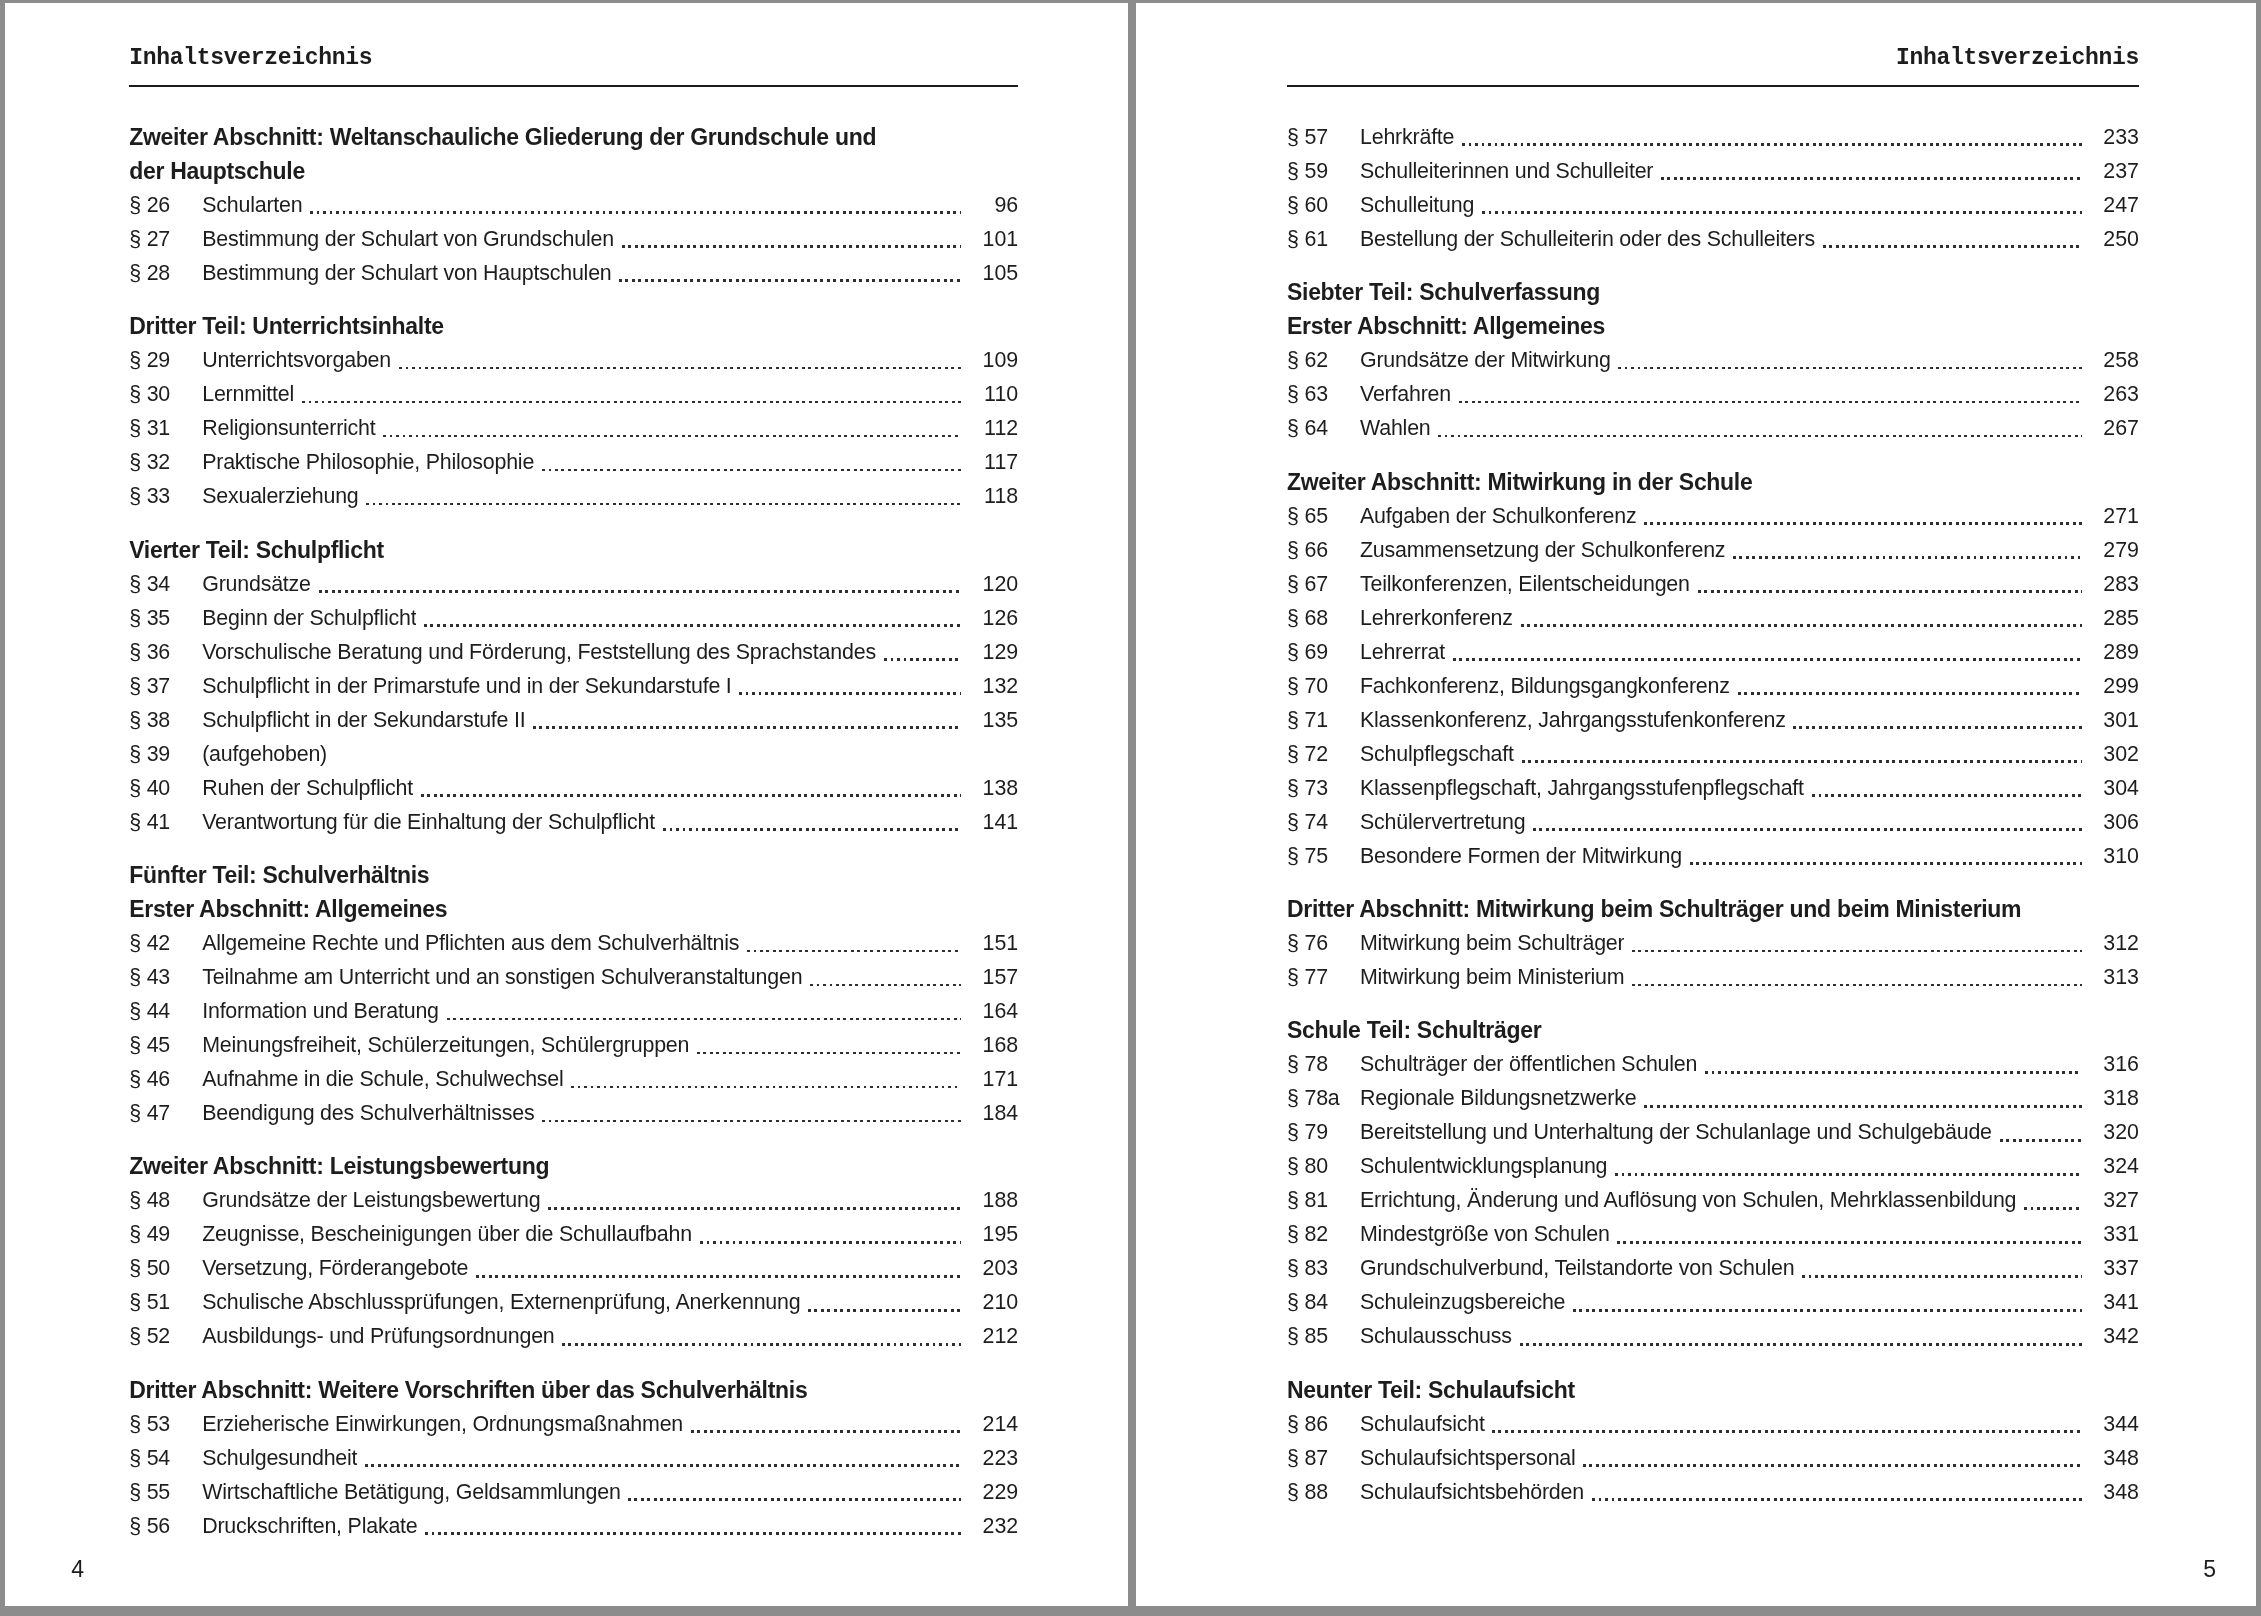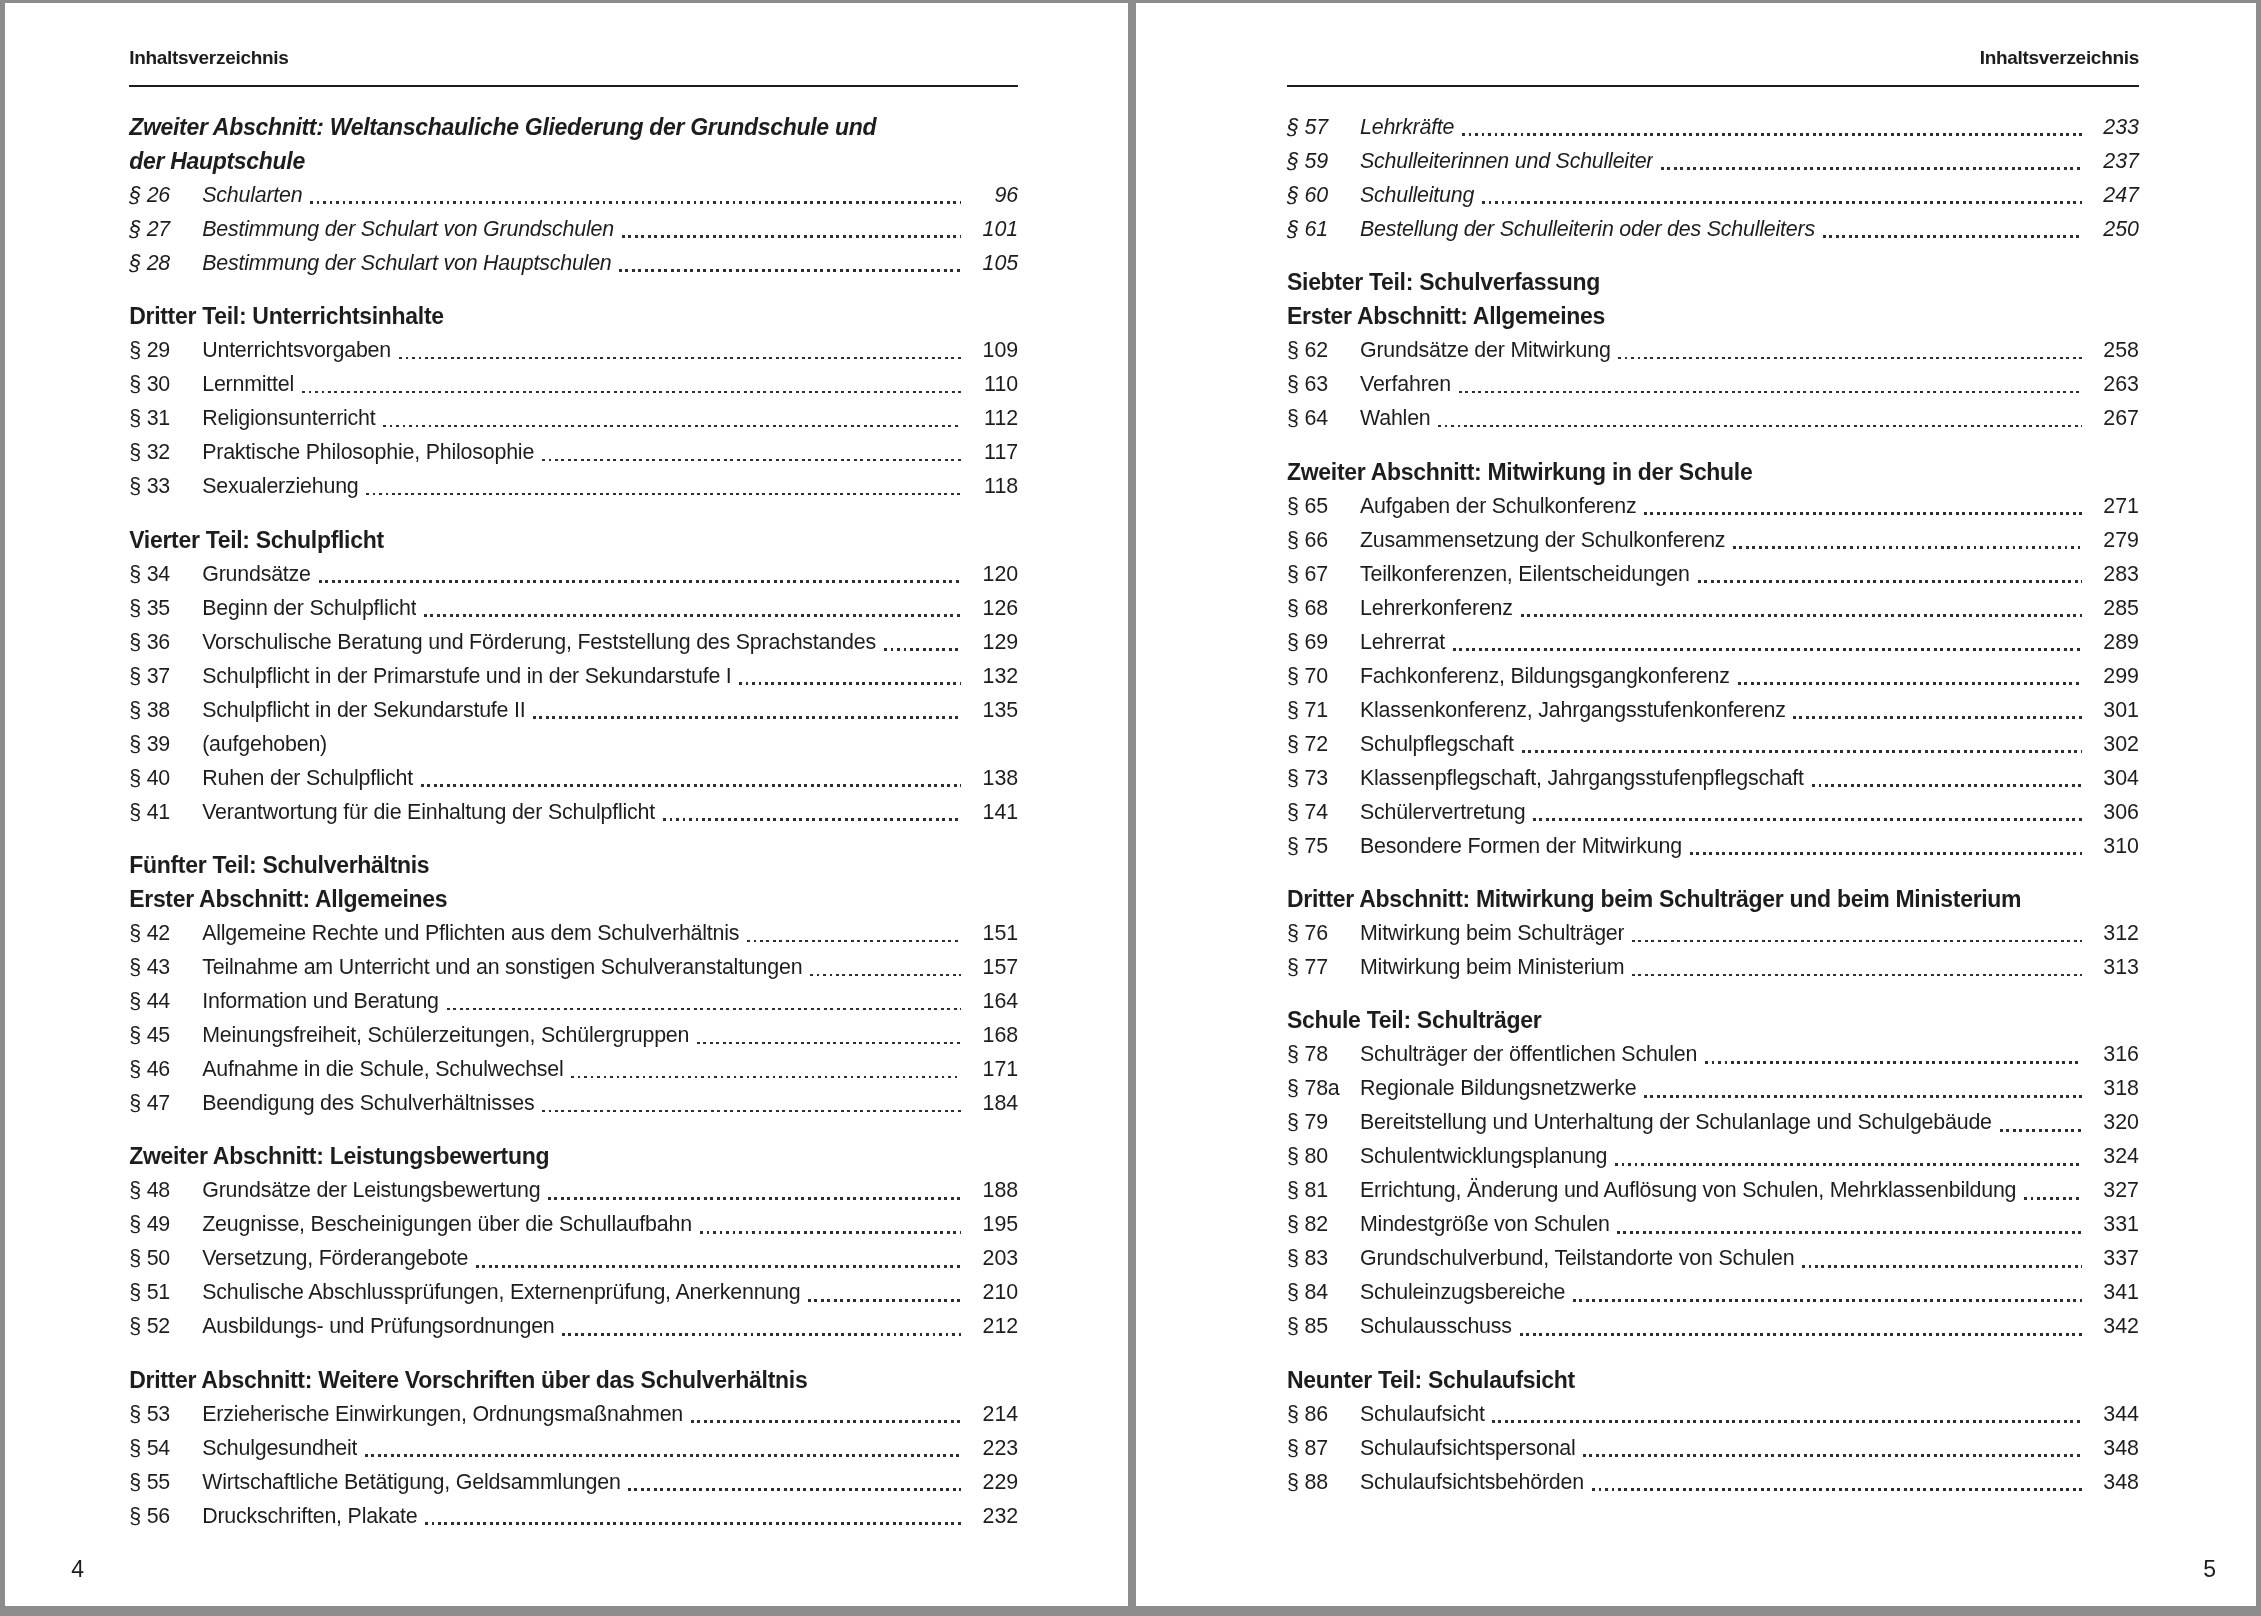--- a/index.html
+++ b/index.html
@@ -25,34 +25,35 @@
   .page {
     position: absolute;
     top: 3.2px;
     height: 1603px;
     background: var(--page);
   }
   .page.left  { left: 5.2px;    width: 1123px; padding: 40px 110px 0 124px; }
   .page.right { left: 1136px; width: 1120px; padding: 40px 117px 0 151px; }
 
   .page-header {
-    font-size: 19px;
+    font-size: 23px;
     font-weight: bold;
     letter-spacing: -0.3px;
     line-height: 30px;
+    font-family: Liberation Mono, monospace;
   }
   .page.right .page-header { text-align: right; }
   .header-rule {
     margin-top: 11.7px;
     height: 1.9px;
     background: var(--rule);
   }
 
   .toc-section { margin-top: 19.4px; }
-  .toc-section:first-child { margin-top: 23px; font-style: italic; }
+  .toc-section:first-child { margin-top: 33px; }
 
   .heading-line {
     font-size: 23px;
     font-weight: bold;
     letter-spacing: -0.3px;
     line-height: 34px;
     white-space: nowrap;
   }
 
   .entry {

